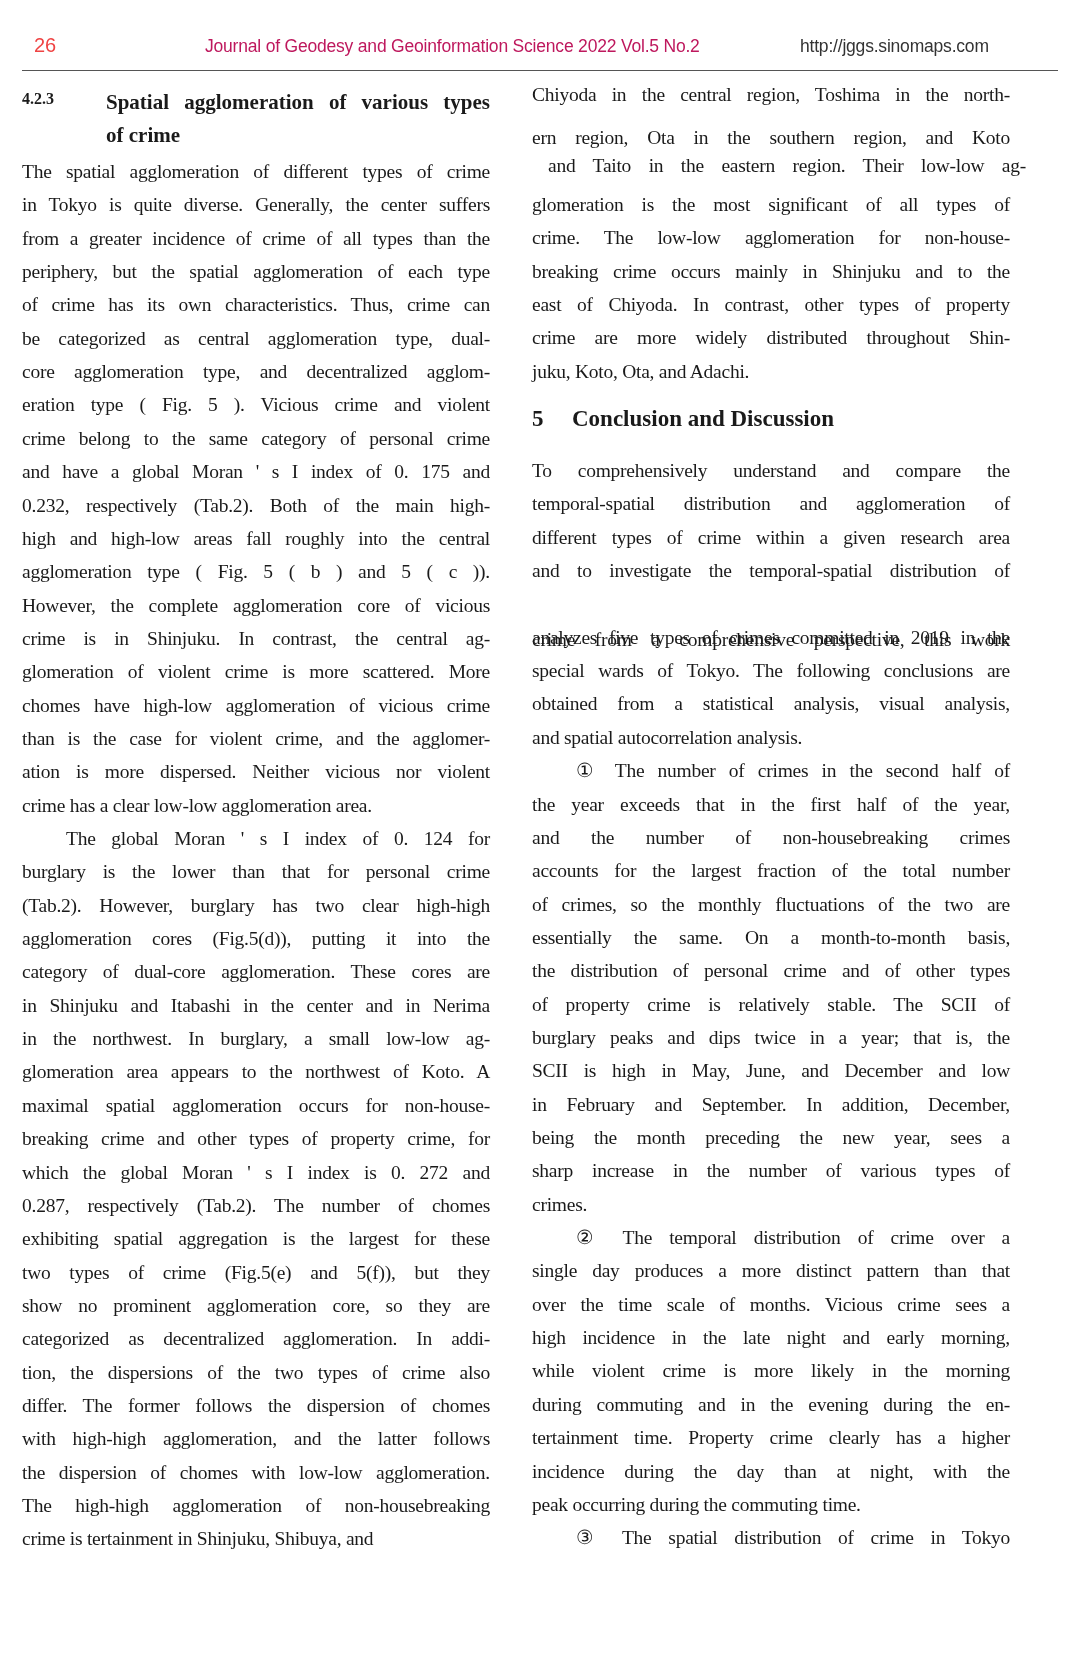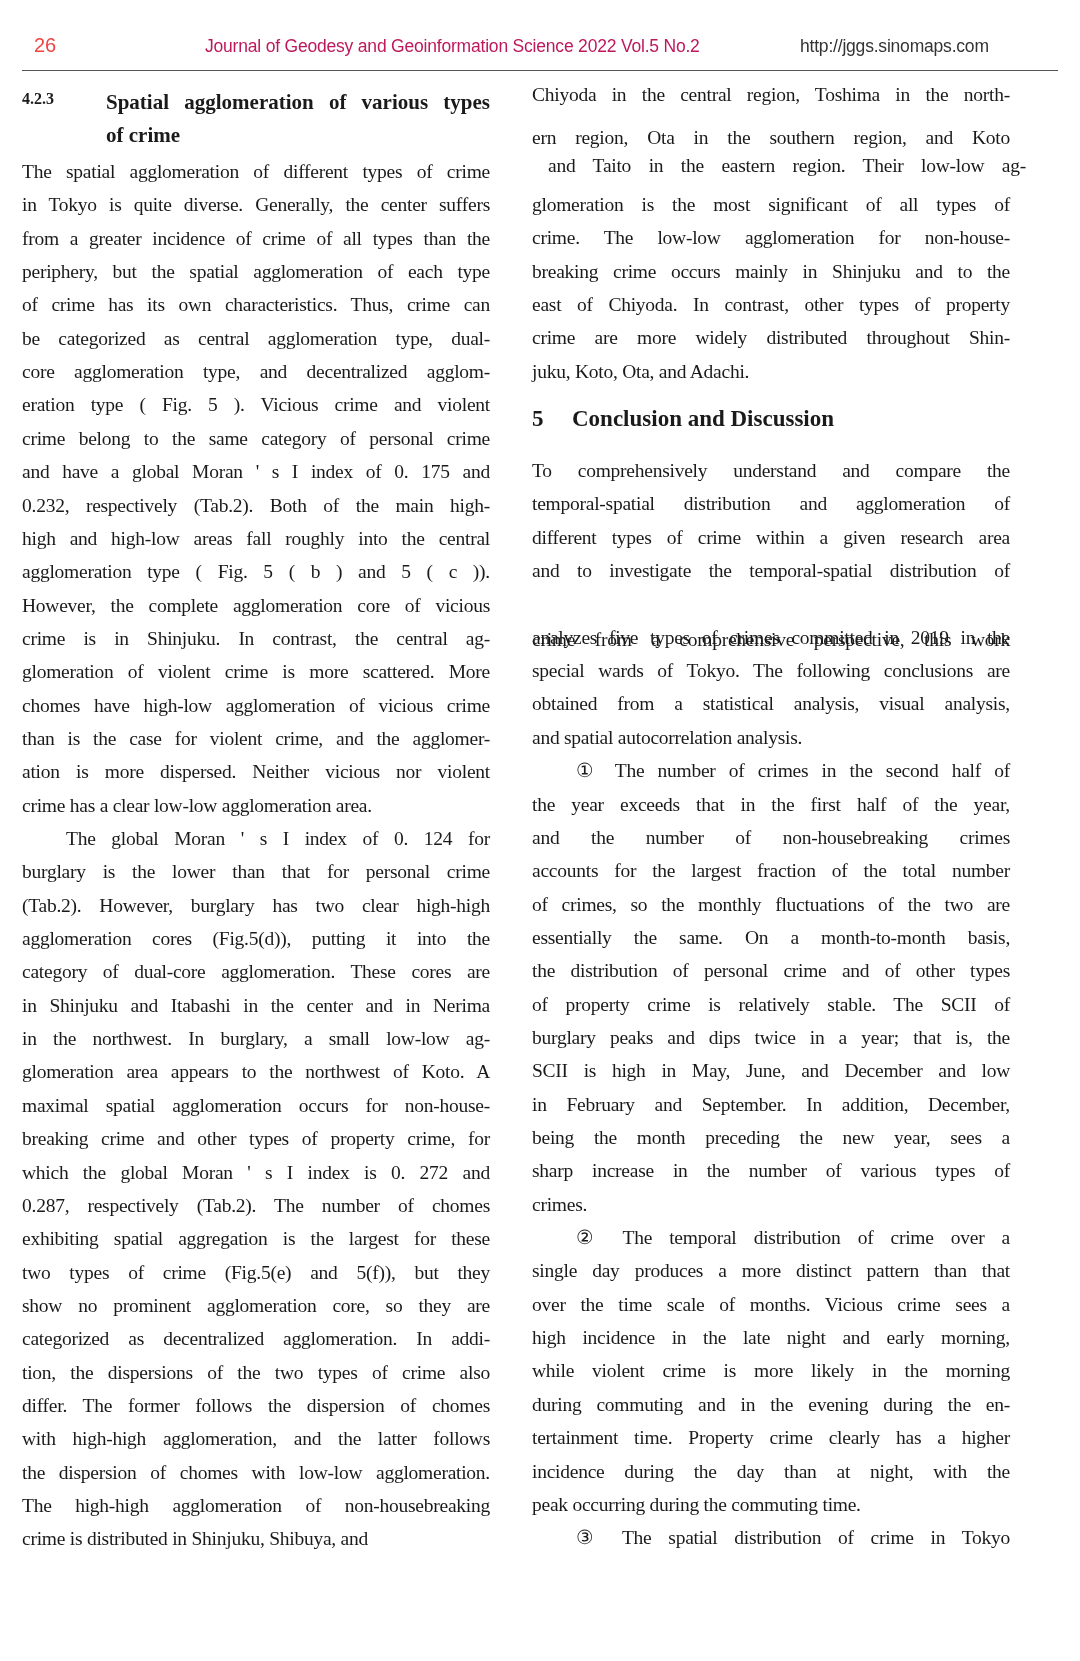--- a/index.html
+++ b/index.html
@@ -72,21 +72,21 @@
       <div class="line" style="top: 1190.85px;">0.287, respectively (Tab.2). The number of chomes</div>
       <div class="line" style="top: 1224.2px;">exhibiting spatial aggregation is the largest for these</div>
       <div class="line" style="top: 1257.55px;">two types of crime (Fig.5(e) and 5(f)), but they</div>
       <div class="line" style="top: 1290.9px;">show no prominent agglomeration core, so they are</div>
       <div class="line" style="top: 1324.25px;">categorized as decentralized agglomeration. In addi-</div>
       <div class="line" style="top: 1357.6px;">tion, the dispersions of the two types of crime also</div>
       <div class="line" style="top: 1390.95px;">differ. The former follows the dispersion of chomes</div>
       <div class="line" style="top: 1424.3px;">with high-high agglomeration, and the latter follows</div>
       <div class="line" style="top: 1457.65px;">the dispersion of chomes with low-low agglomeration.</div>
       <div class="line" style="top: 1491px;">The high-high agglomeration of non-housebreaking</div>
-      <div class="line last" style="top: 1524.35px;">crime is distributed in Shinjuku, Shibuya, and</div>
+      <div class="line last" style="top: 1524.35px;">crime is tertainment in Shinjuku, Shibuya, and</div>
     </div>
 </div>
 
 <div class="col col-right">
   <div id="right-top-lines">
       <div class="line" style="top: 80px; left: -28px;">Chiyoda in the central region, Toshima in the north-</div>
       <div class="line" style="top: 123.35px; left: -28px;">ern region, Ota in the southern region, and Koto</div>
       <div class="line" style="top: 151px; left: -28px; margin-left: 16px;">and Taito in the eastern region. Their low-low ag-</div>
       <div class="line" style="top: 190.05px; left: -28px;">glomeration is the most significant of all types of</div>
       <div class="line" style="top: 223.4px; left: -28px;">crime. The low-low agglomeration for non-house-</div>

